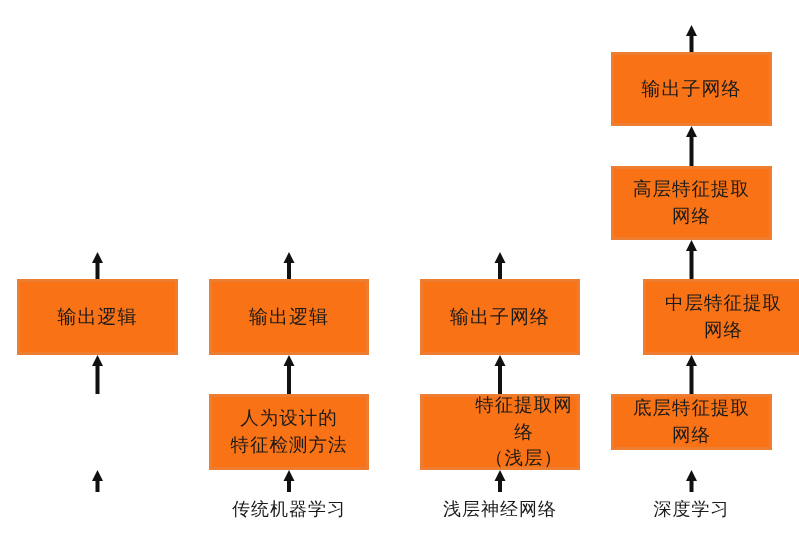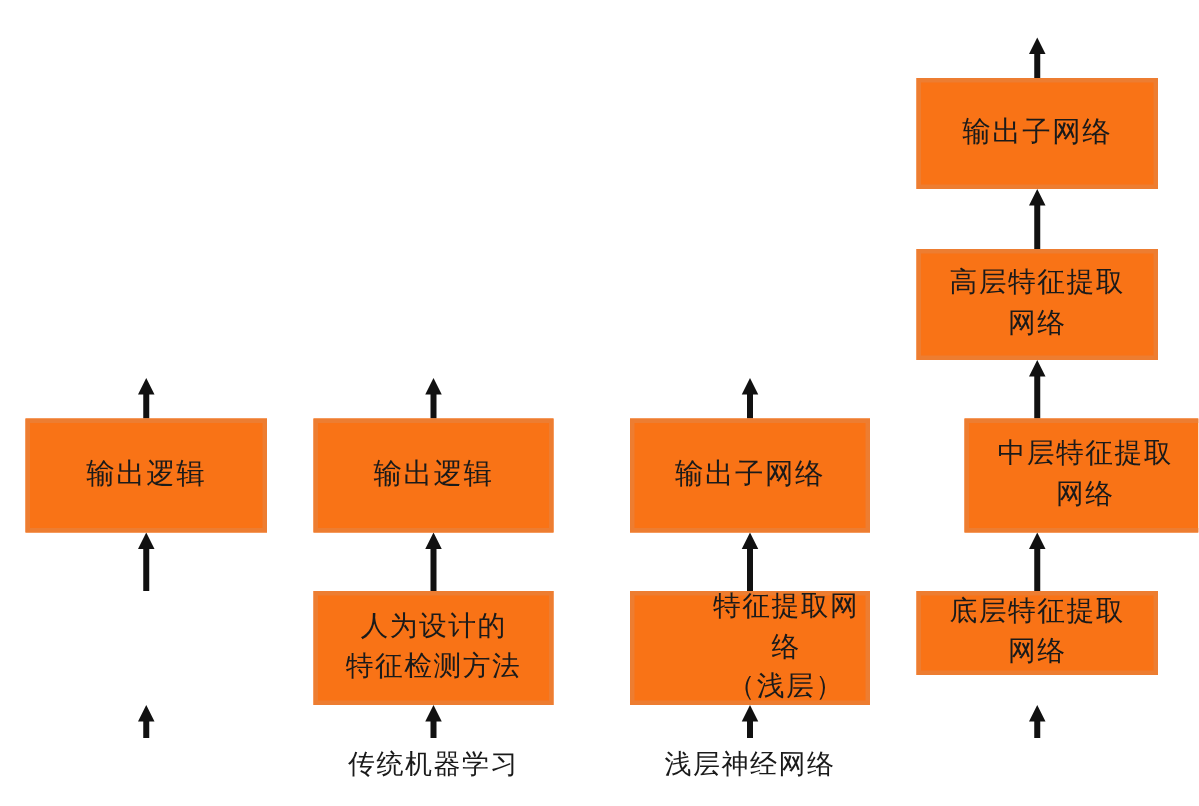--- a/index.html
+++ b/index.html
@@ -175,13 +175,14 @@
   </svg>
       </div>
       <div class="node-box" style="left: 0px; top: 52px; width: 161px; height: 74px; border-color: rgb(237, 125, 49);">输出子网络</div>
       <div class="node-box two-line" style="left: 0px; top: 166px; width: 161px; height: 74px; border-color: rgb(237, 125, 49);">高层特征提取
 网络</div>
       <div class="node-box two-line" style="left: 0px; top: 279px; width: 161px; height: 76px; border-color: rgb(237, 125, 49); margin-left: 32px;">中层特征提取
 网络</div>
       <div class="node-box two-line" style="left: 0px; top: 394px; width: 161px; height: 56px; border-color: rgb(237, 125, 49);">底层特征提取
 网络</div>
     </div>
+    <div class="col-label" style="left: 611px; width: 161px; top: 497px;">深度学习</div>
   </div>
 
 </body></html>

